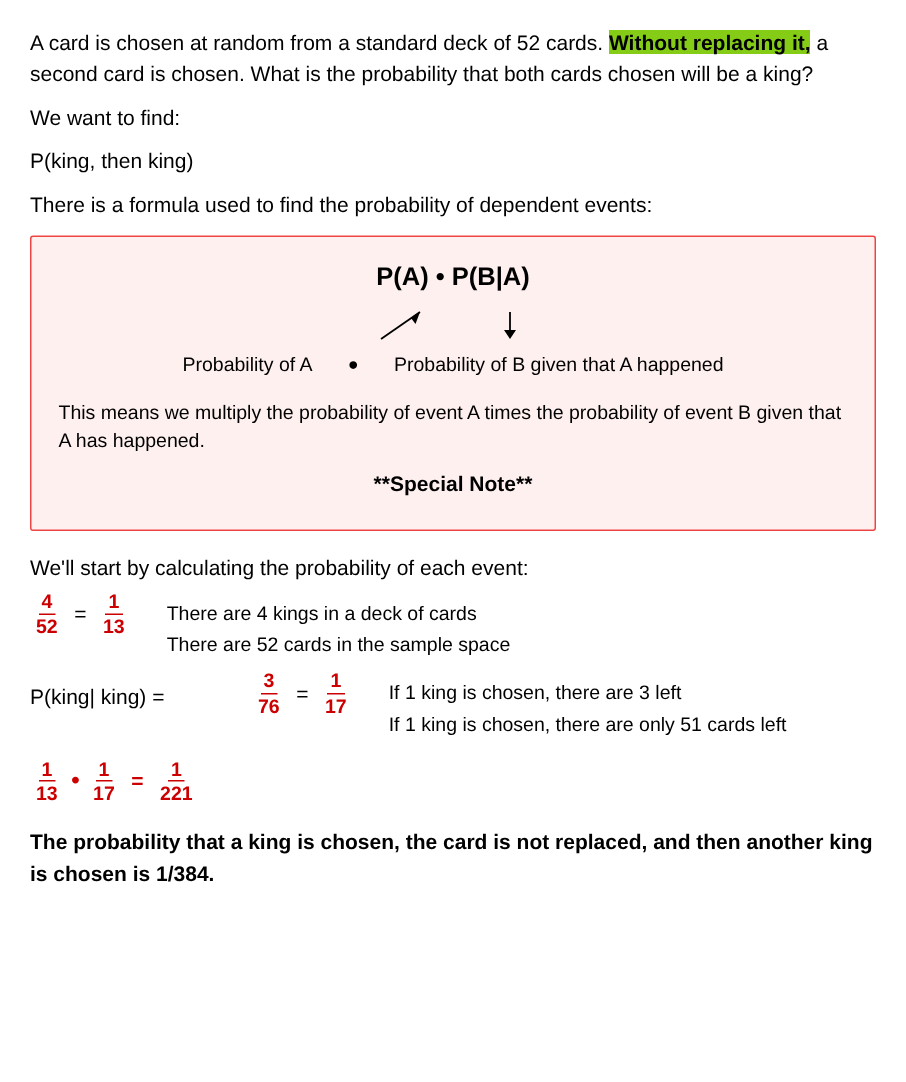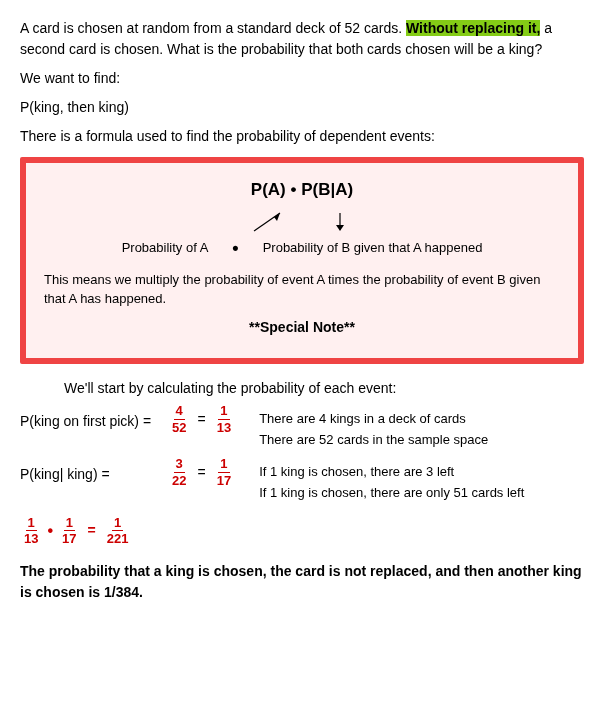--- a/index.html
+++ b/index.html
@@ -14,21 +14,21 @@
       line-height: 1.5;
     }
     .highlight-yellow {
       background-color: #84cc16;
       font-weight: bold;
     }
     .bold { font-weight: bold; }
     .red-bold { color: #cc0000; font-weight: bold; }
     p { margin-bottom: 8px; }
     .formula-box {
-      border: 6px solid #ef4444;
+      border: 1px solid #ef4444;
       background: #fff0f0;
       padding: 14px 18px;
       margin: 10px 0 14px 0;
       border-radius: 2px;
     }
     .formula-center {
       text-align: center;
       margin-bottom: 6px;
     }
     .formula-main {
@@ -163,24 +163,23 @@
   </div>
   <div class="formula-labels">
     <span>Probability of A</span>
     <span class="dot">•</span>
     <span>Probability of B given that A happened</span>
   </div>
   <div class="formula-desc">This means we multiply the probability of event A times the probability of event B given that A has happened.</div>
   <div class="special-note">**Special Note**</div>
 </div>
 
-<p style="margin-bottom:10px;margin-left:44px;">We'll start by calculating the probability of each event:</p>
+<p style="margin-bottom:10px;">We'll start by calculating the probability of each event:</p>
 
 <div class="prob-row-block">
-  <div class="prob-row-label">P(king on first pick) =</div>
   <div class="fracs-col">
     <div class="frac-line">
       <span class="frac red-bold">
         <span class="num">4</span>
         <span class="den">52</span>
       </span>
       <span class="equals-sign">=</span>
       <span class="frac red-bold">
         <span class="num">1</span>
         <span class="den">13</span>
@@ -192,21 +191,21 @@
     <span>There are 52 cards in the sample space</span>
   </div>
 </div>
 
 <div class="prob-row-block">
   <div class="prob-row-label">P(king| king)  =</div>
   <div class="fracs-col">
     <div class="frac-line">
       <span class="frac red-bold">
         <span class="num">3</span>
-        <span class="den">22</span>
+        <span class="den">76</span>
       </span>
       <span class="equals-sign">=</span>
       <span class="frac red-bold">
         <span class="num">1</span>
         <span class="den">17</span>
       </span>
     </div>
   </div>
   <div class="desc-col">
     <span>If 1  king is chosen, there are 3 left</span>

